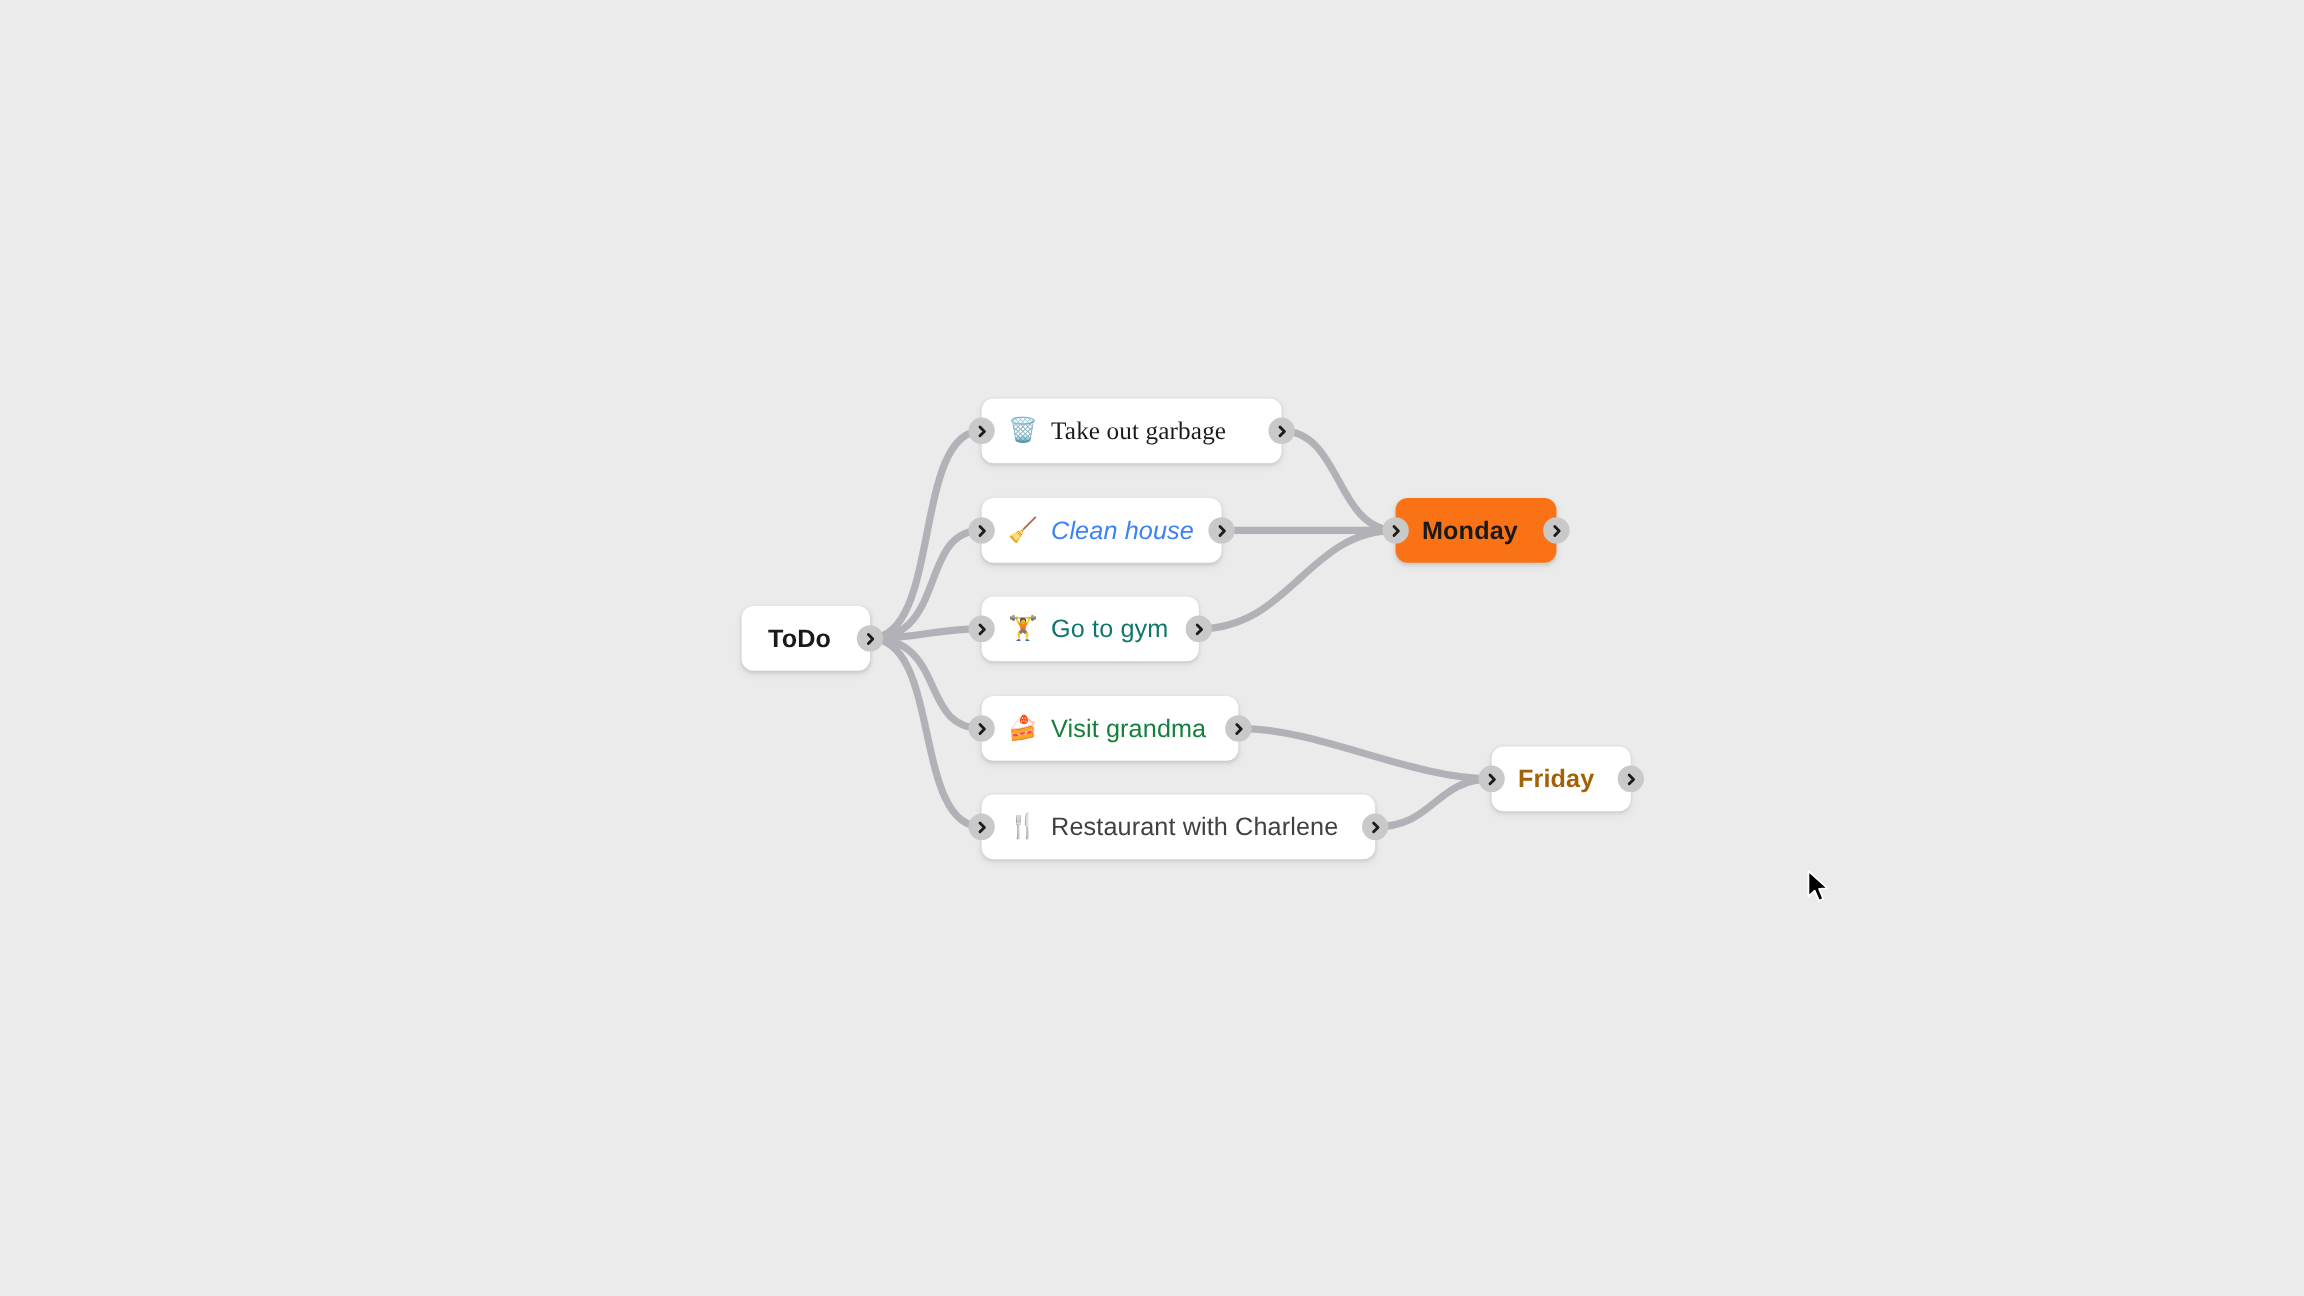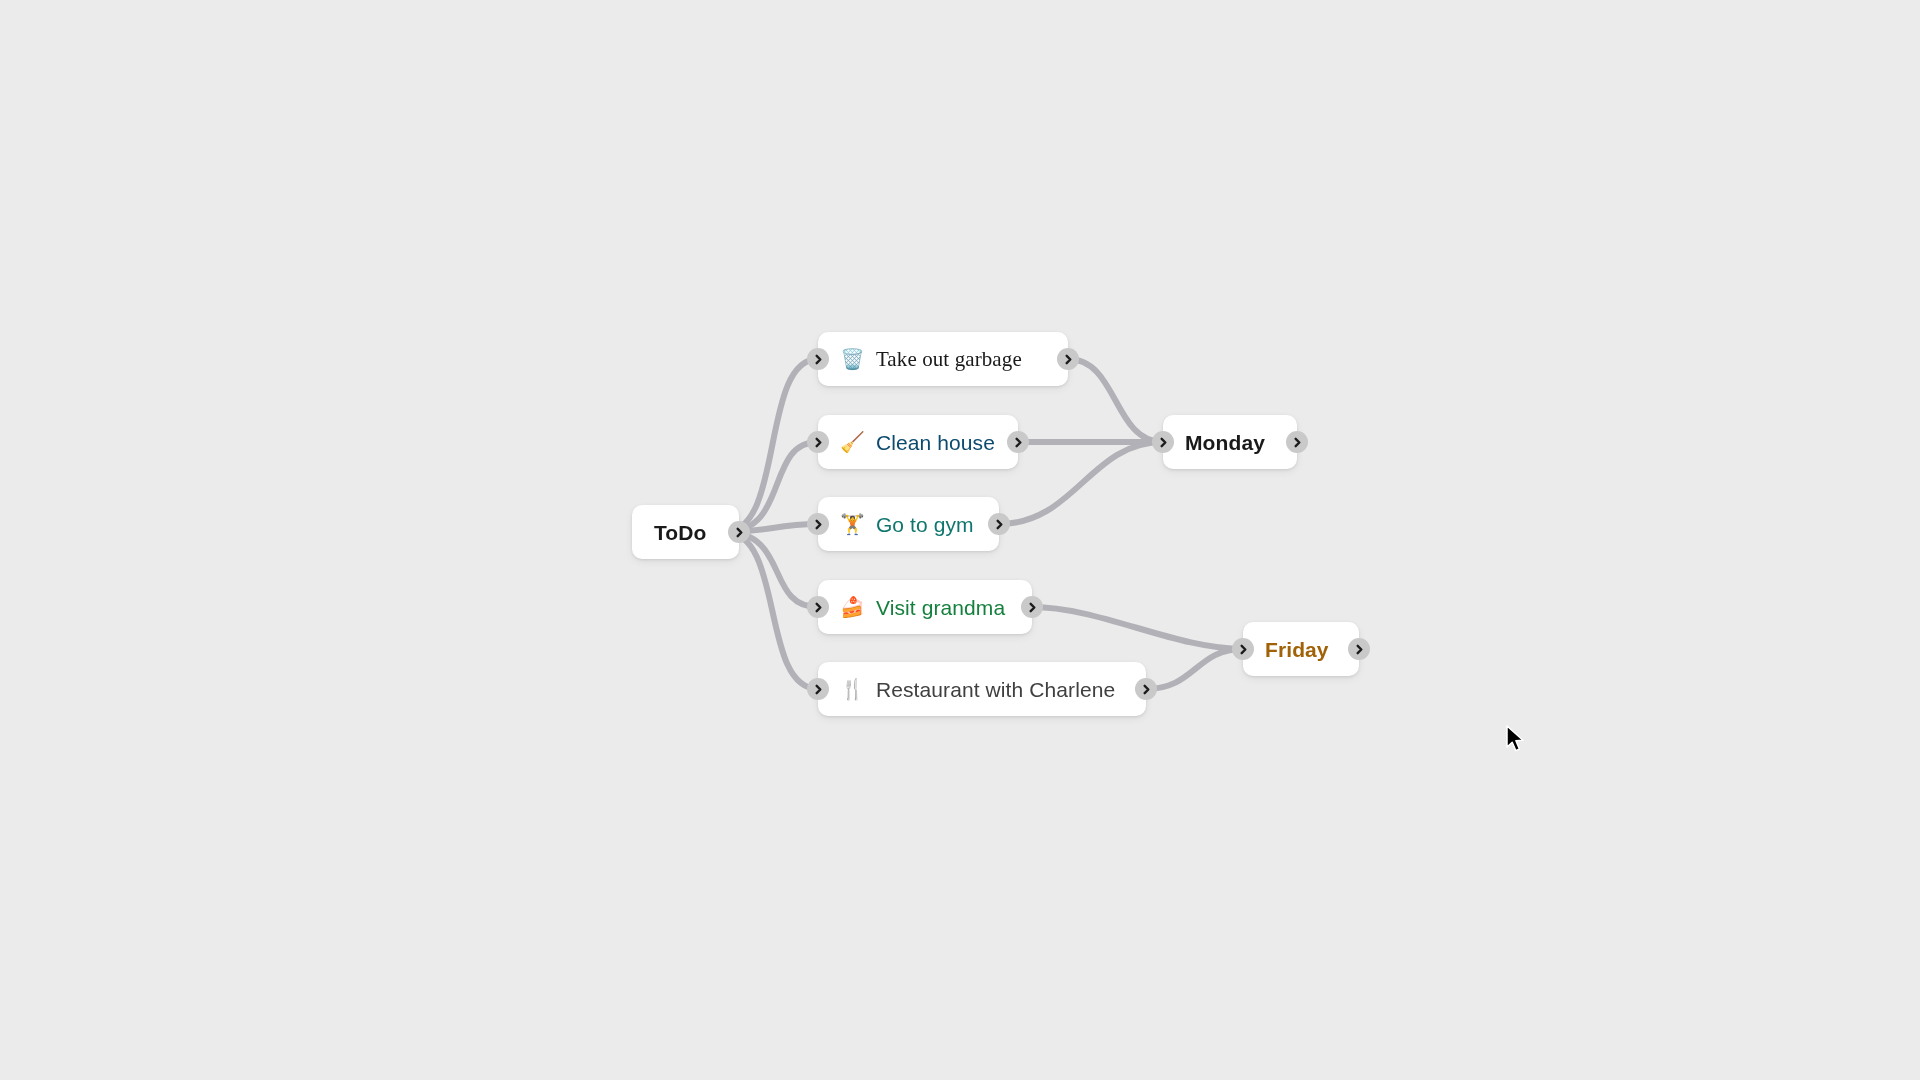--- a/index.html
+++ b/index.html
@@ -122,21 +122,21 @@
     <path class="edge-path" d="M 725,532 C 785,532 760,689 818,689" style="stroke: rgb(177, 177, 183);"></path>
 
     <path class="edge-path" d="M 1068,359 C 1118,359 1113,442 1163,442" style="stroke: rgb(177, 177, 183);"></path>
     <path class="edge-path" d="M 1018,442 C 1090,442 1095,442 1163,442" style="stroke: rgb(177, 177, 183);"></path>
     <path class="edge-path" d="M 999,524 C 1075,524 1090,442 1163,442" style="stroke: rgb(177, 177, 183);"></path>
 
     <path class="edge-path" d="M 1032,607 C 1100,607 1175,649 1243,649" style="stroke: rgb(177, 177, 183);"></path>
     <path class="edge-path" d="M 1146,689 C 1195,689 1196,649 1243,649" style="stroke: rgb(177, 177, 183);"></path>
   </svg>
 
-  <div class="node root" id="node-todo" style="left: 618px; top: 505px; width: 107px; background: rgb(255, 255, 255); margin-left: 14px;">
+  <div class="node root" id="node-todo" style="left: 618px; top: 505px; width: 107px; background: rgb(255, 255, 255);">
     <span class="node-label" style="color: rgb(26, 26, 26);">ToDo</span>
     <span class="handle right" style="background: rgb(201, 201, 201);">
       <svg viewBox="0 0 12 12">
         <path d="M4 2 L8 6 L4 10"></path>
       </svg>
     </span>
   </div>
 
   <div class="node task" id="node-task-0" style="left: 818px; top: 332px; width: 250px; background: rgb(255, 255, 255);">
     <span class="handle left" style="background: rgb(201, 201, 201);">
@@ -153,21 +153,21 @@
     </span>
   </div>
 
   <div class="node task" id="node-task-1" style="left: 818px; top: 415px; width: 200px; background: rgb(255, 255, 255);">
     <span class="handle left" style="background: rgb(201, 201, 201);">
       <svg viewBox="0 0 12 12">
           <path d="M4 2 L8 6 L4 10"></path>
         </svg>
     </span>
     <span class="node-emoji">🧹</span>
-    <span class="node-label" style="color: #0c4a6e;">Clean house</span>
+    <span class="node-label" style="color: #3b82f6; font-style: italic;">Clean house</span>
     <span class="handle right" style="background: rgb(201, 201, 201);">
       <svg viewBox="0 0 12 12">
           <path d="M4 2 L8 6 L4 10"></path>
         </svg>
     </span>
   </div>
 
   <div class="node task" id="node-task-2" style="left: 818px; top: 497px; width: 181px; background: rgb(255, 255, 255);">
     <span class="handle left" style="background: rgb(201, 201, 201);">
       <svg viewBox="0 0 12 12">
@@ -206,21 +206,21 @@
     </span>
     <span class="node-emoji">🍴</span>
     <span class="node-label" style="color: #404040;">Restaurant with Charlene</span>
     <span class="handle right" style="background: rgb(201, 201, 201);">
       <svg viewBox="0 0 12 12">
           <path d="M4 2 L8 6 L4 10"></path>
         </svg>
     </span>
   </div>
 
-  <div class="node day" id="node-day-0" style="left: 1163px; top: 415px; width: 134px; background: #ffffff;">
+  <div class="node day" id="node-day-0" style="left: 1163px; top: 415px; width: 134px; background: #f97316;">
     <span class="handle left" style="background: rgb(201, 201, 201);">
       <svg viewBox="0 0 12 12">
           <path d="M4 2 L8 6 L4 10"></path>
         </svg>
     </span>
     <span class="node-label" style="color: rgb(26, 26, 26);">Monday</span>
     <span class="handle right" style="background: rgb(201, 201, 201);">
       <svg viewBox="0 0 12 12">
           <path d="M4 2 L8 6 L4 10"></path>
         </svg>

